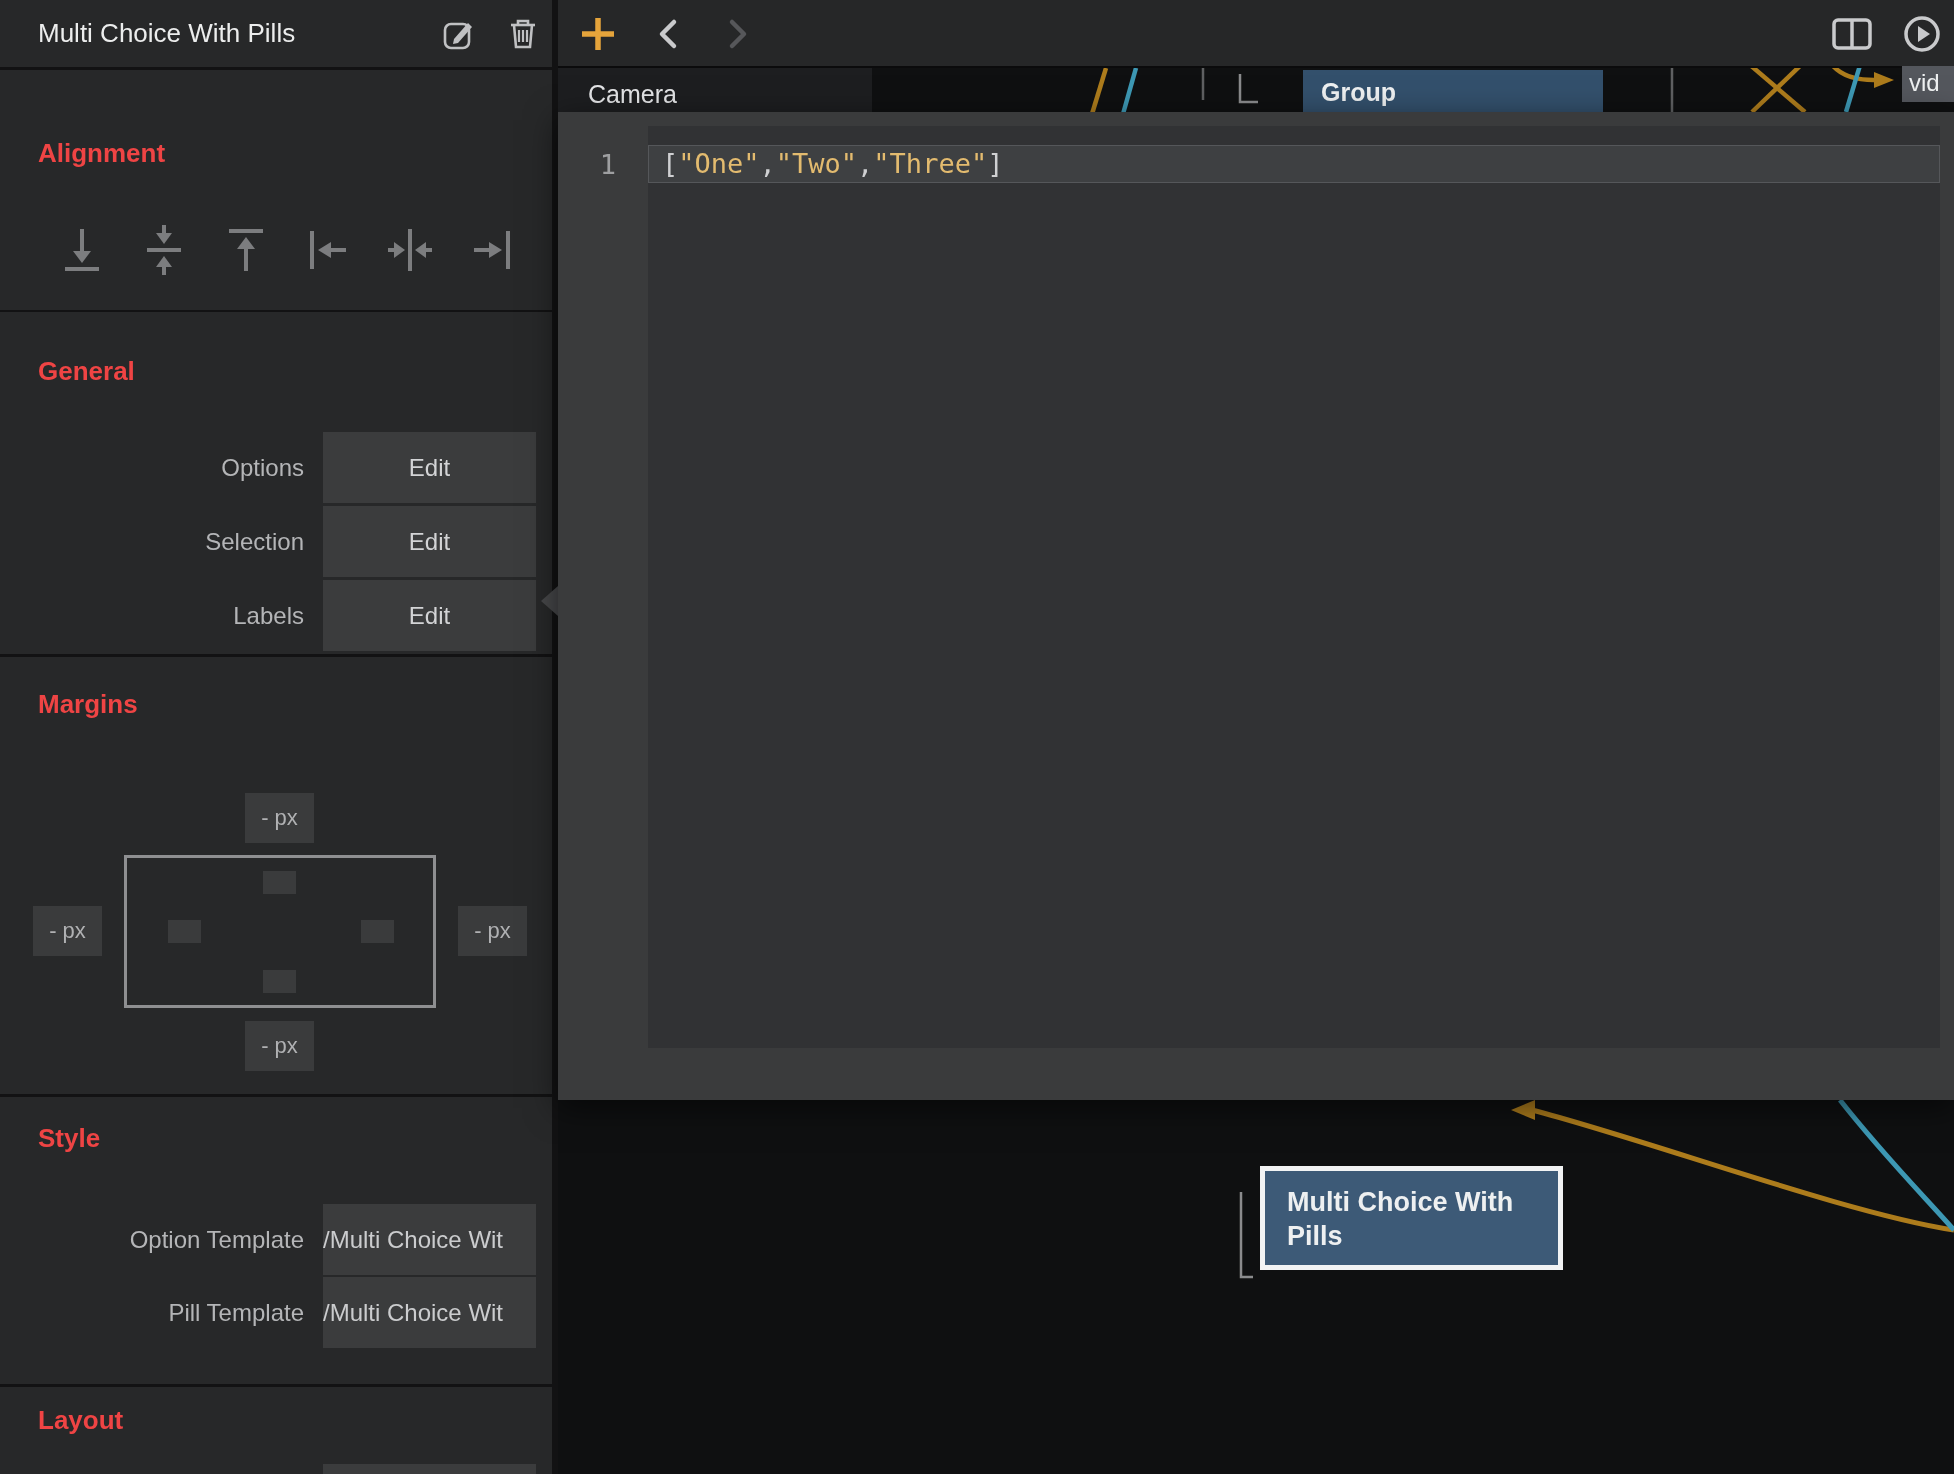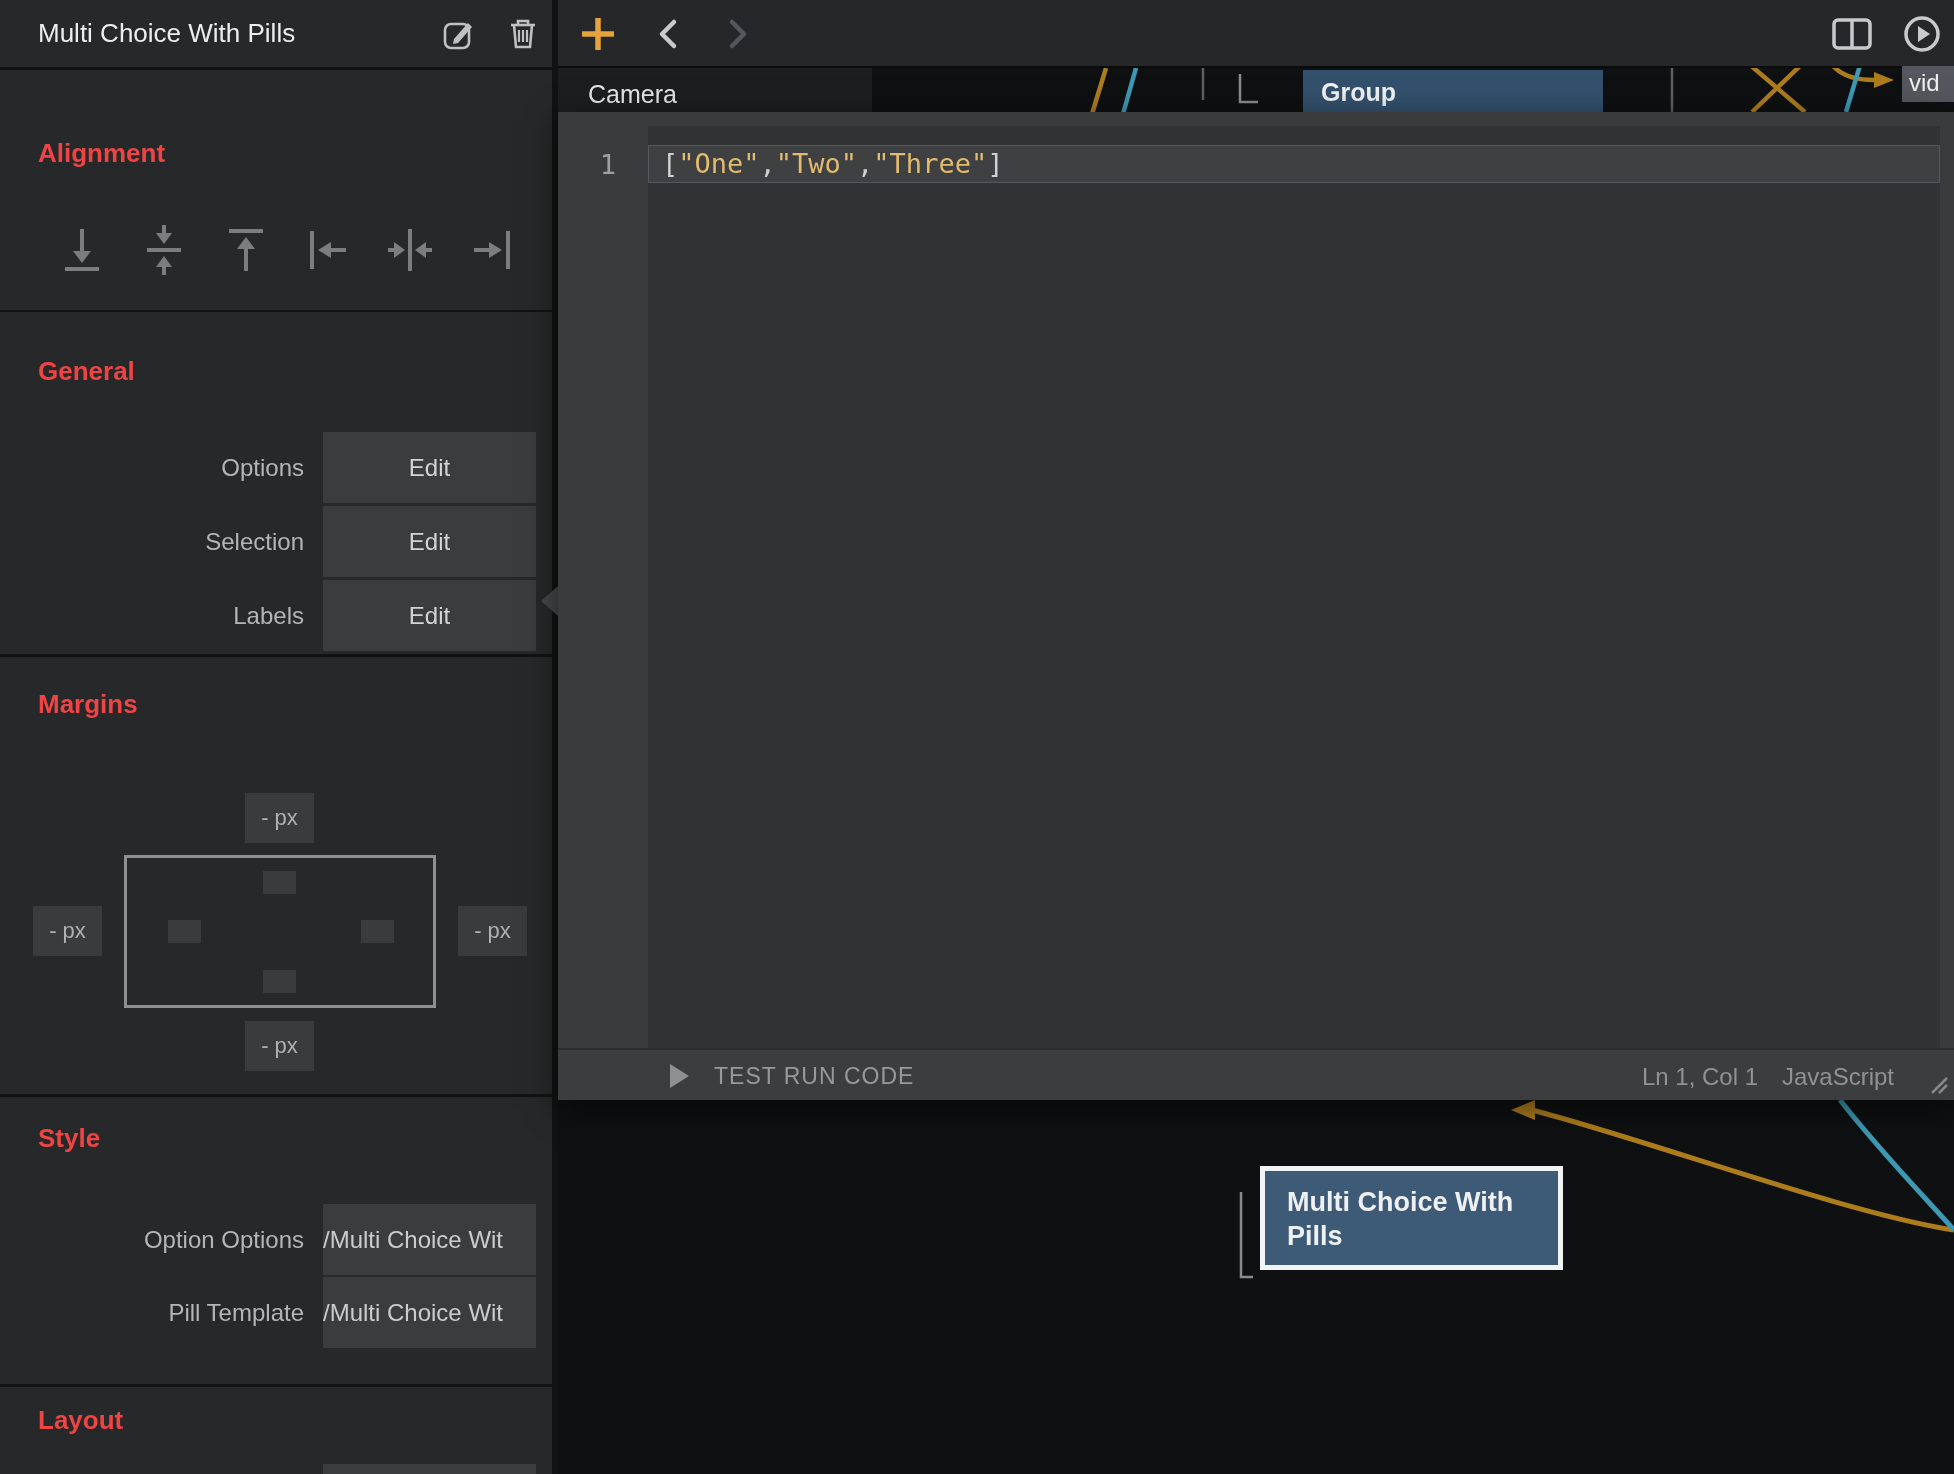--- a/index.html
+++ b/index.html
@@ -214,21 +214,21 @@
         <div class="pad-handle" id="pad-top"></div>
         <div class="pad-handle" id="pad-left"></div>
         <div class="pad-handle" id="pad-right"></div>
         <div class="pad-handle" id="pad-bottom"></div>
       </div>
     </div>
 
     <div class="panel" id="sec-style">
       <div class="sec-heading">Style</div>
       <div class="prop-row" style="top:107px">
-        <span class="prop-label">Option Options</span>
+        <span class="prop-label">Option Template</span>
         <div class="btn value">/Multi Choice Wit</div>
       </div>
       <div class="prop-row" style="top:180px">
         <span class="prop-label">Pill Template</span>
         <div class="btn value">/Multi Choice Wit</div>
       </div>
     </div>
 
     <div class="panel" id="sec-layout">
       <div class="sec-heading">Layout</div>
@@ -301,30 +301,15 @@
       <path d="M683,1124 V1209 H695" stroke="#8a8b8d" stroke-width="2.5" fill="none"></path>
     </svg>
   </div>
 
   <div id="editor">
     <div id="code-area"></div>
     <div id="active-line"></div>
     <div id="line-no">1</div>
     <div id="code-line"><span class="tok-punct">[</span><span class="tok-string">"One"</span><span class="tok-punct">,</span><span class="tok-string">"Two"</span><span class="tok-punct">,</span><span class="tok-string">"Three"</span><span class="tok-punct">]</span></div>
 
-    <div id="editor-footer">
-      <div id="run-btn">
-        <svg class="icon" width="22" height="26" viewBox="0 0 22 26">
-          <polygon points="2,1 2,25 21,13" fill="#8f9092"></polygon>
-        </svg>
-        <span class="run-label">TEST RUN CODE</span>
-      </div>
-      <span id="status-pos">Ln 1, Col 1</span>
-      <span id="status-lang">JavaScript</span>
-      <div id="resize-grip">
-        <svg class="icon" width="20" height="18" viewBox="0 0 20 18" stroke="#87888a" stroke-width="2.5">
-          <path d="M4 17 L19 2 M11 17 L19 9"></path>
-        </svg>
-      </div>
-    </div>
   </div>
 
 </div>
 
 </body></html>

